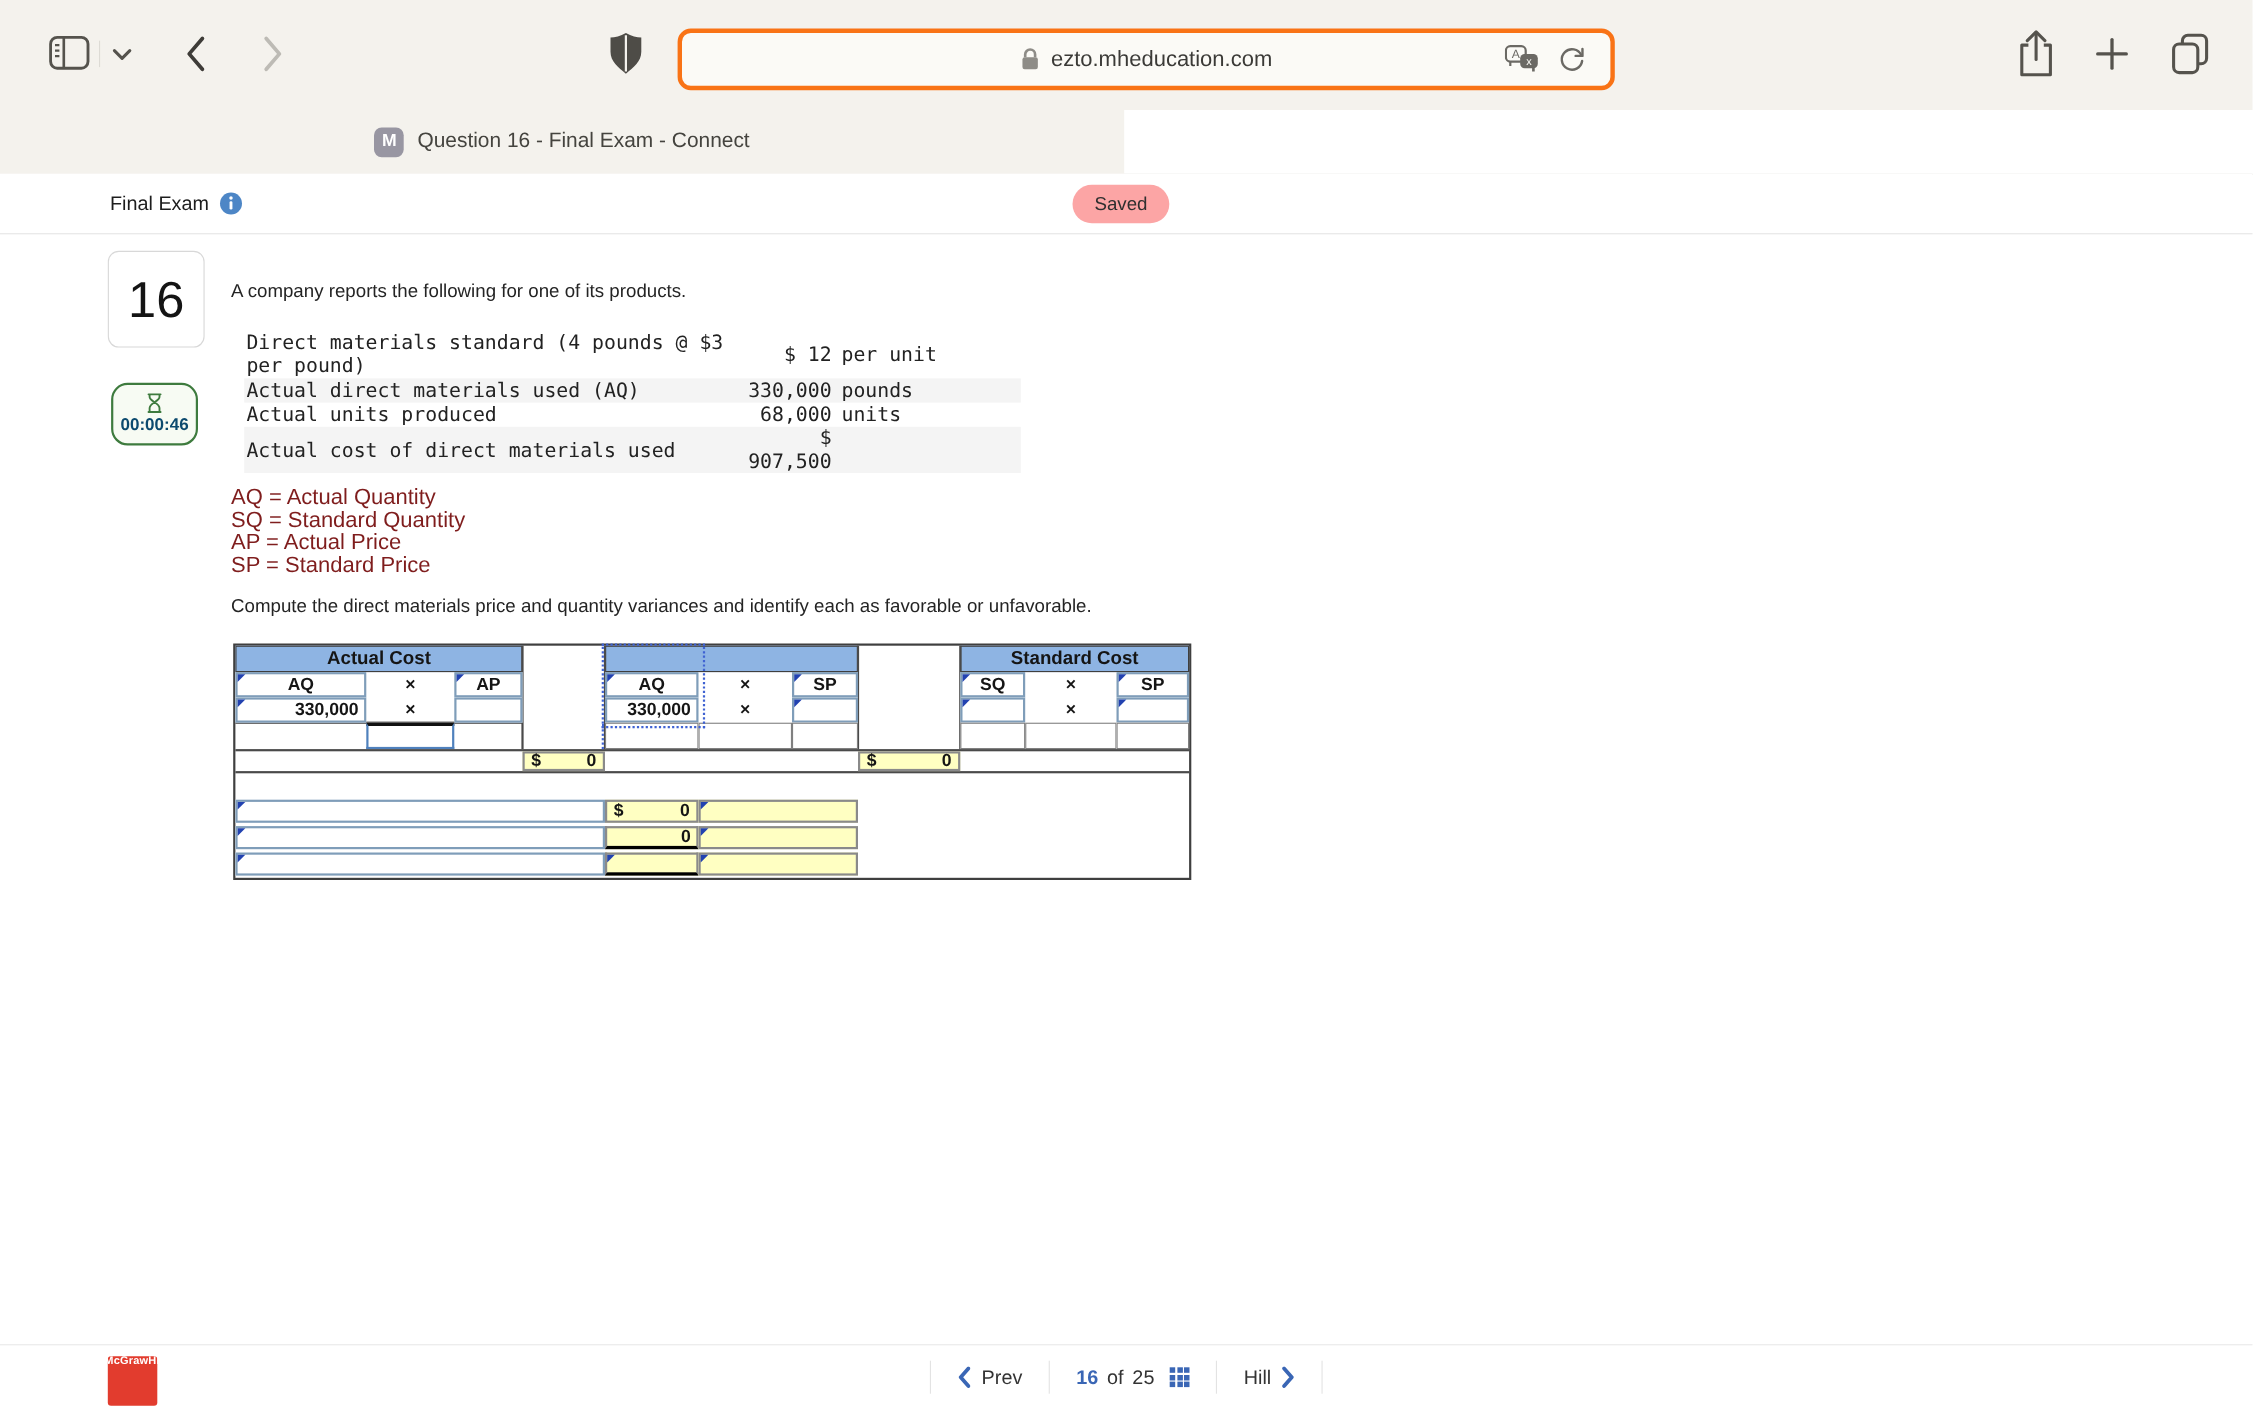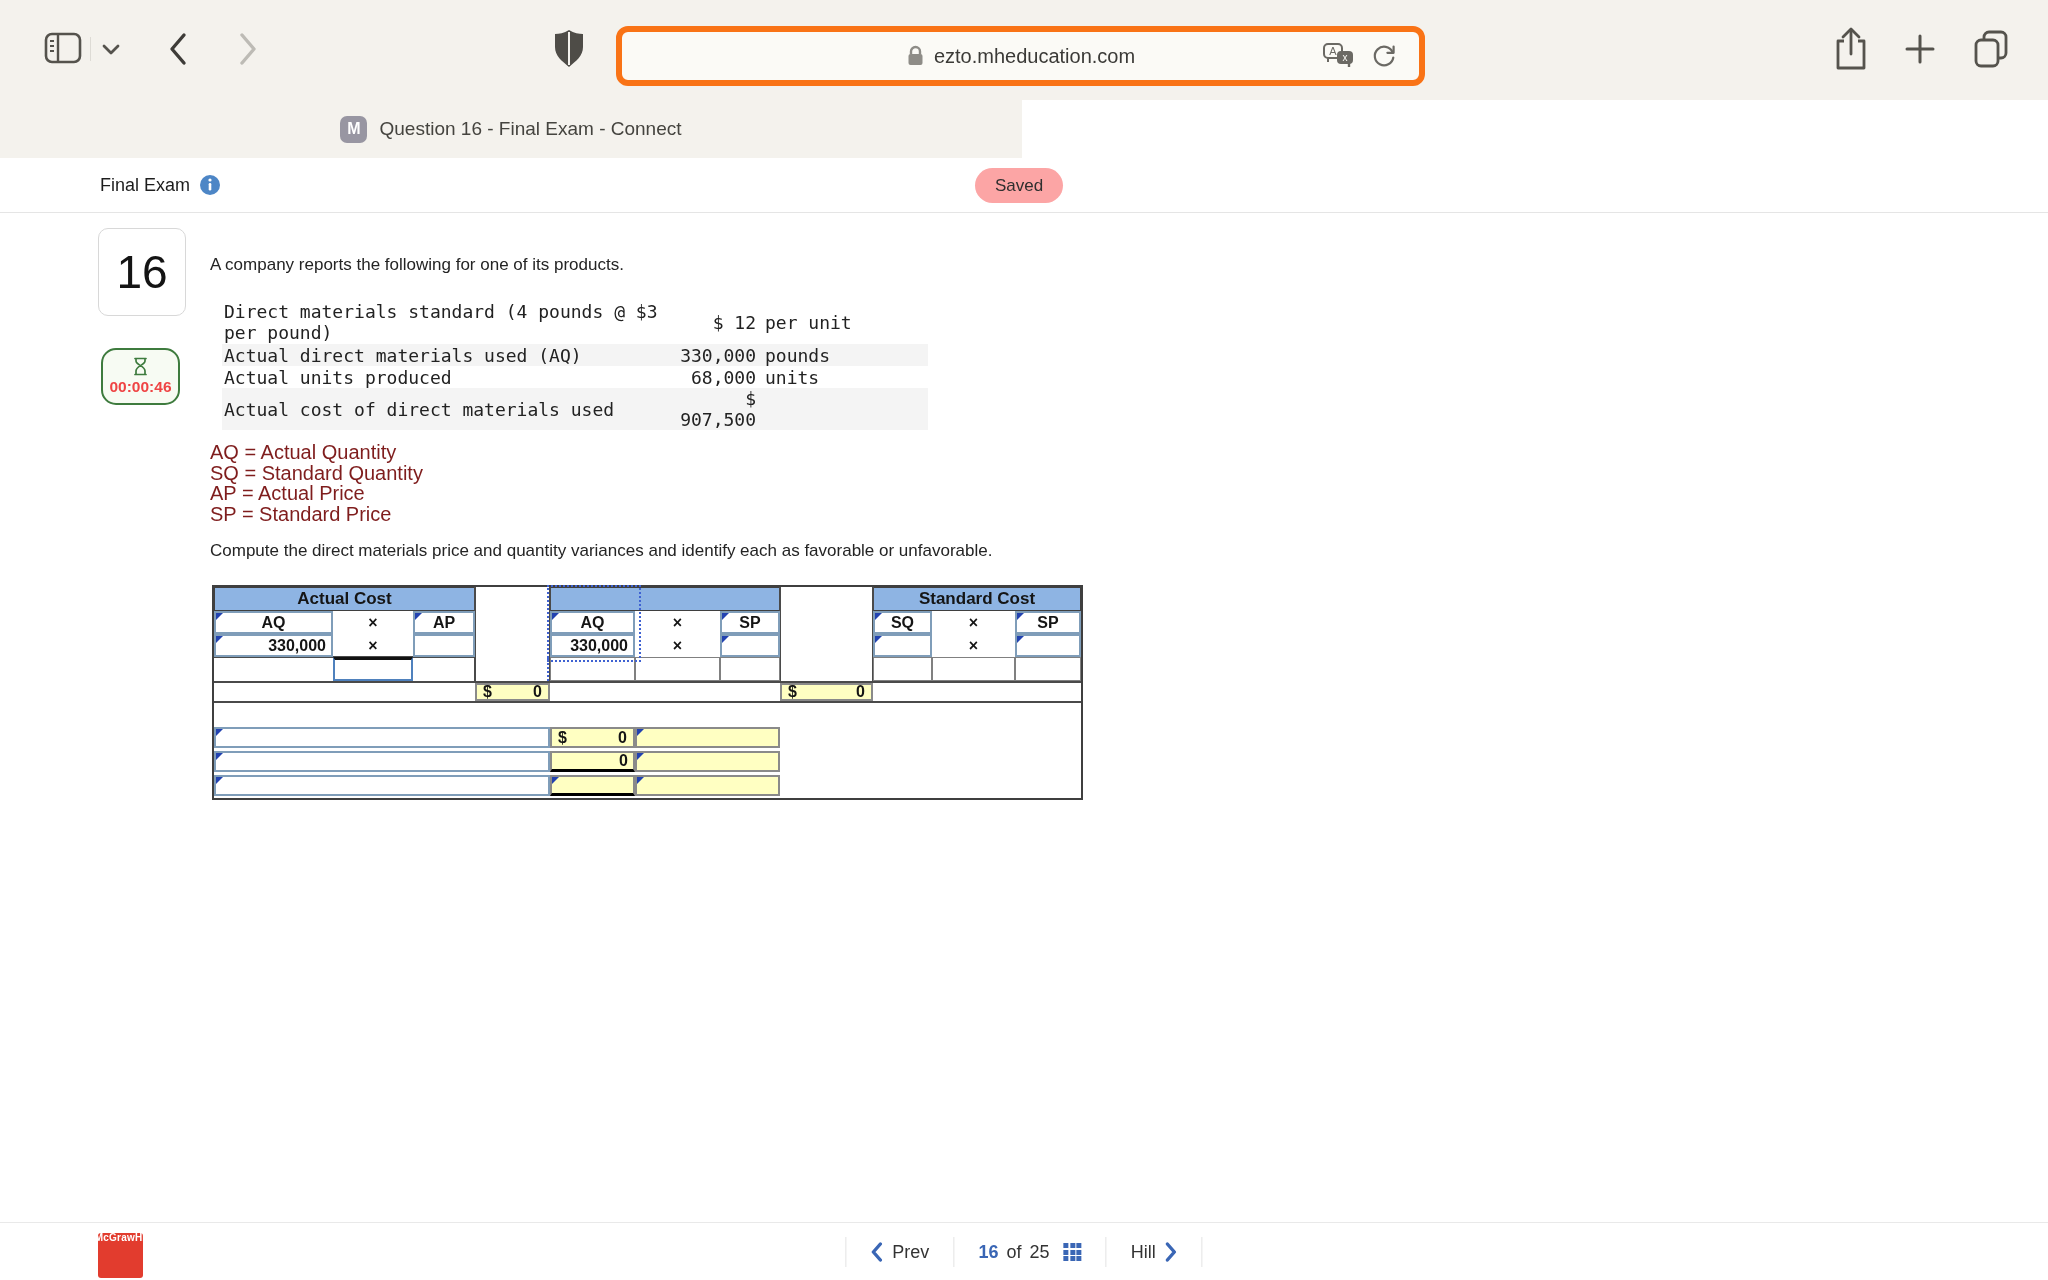--- a/index.html
+++ b/index.html
@@ -4,21 +4,21 @@
 <style>
   html,body{margin:0;padding:0;background:#fff;}
   .screen{position:relative;width:2048px;height:1280px;background:#fff;overflow:hidden;
           font-family:"Liberation Sans",sans-serif;color:#222;}
   .abs{position:absolute;}
   svg{display:block;}
   
   .toolbar{position:absolute;left:0;top:0;width:2048px;height:100px;background:#f4f2ed;}
   .tool-ic{position:absolute;color:#55534d;}
   .urlbar{position:absolute;left:616px;top:26px;width:797px;height:48px;background:#fbfaf6;
-          border:6px solid #f97316;border-radius:12px;}
+          border:4px solid #f97316;border-radius:12px;padding-left:47px;}
   .urlcenter{position:absolute;left:0;top:0;width:100%;height:100%;display:flex;align-items:center;
           justify-content:center;gap:9px;font-size:20px;color:#3b3a37;}
   
   .tabbar{position:absolute;left:0;top:100px;width:2048px;height:58px;border-bottom:1px solid #d7d5d0;}
   .tab{position:absolute;top:0;height:58px;display:flex;align-items:center;justify-content:center;gap:12px;
        font-size:19px;color:#45443f;}
   .tab-active{left:0;width:1022px;background:#f4f2ed;}
   .tab-inactive{left:1022px;width:1026px;background:#e9e7e2;border-left:1px solid #cfcdc8;color:#55544f;}
   .favM{width:27px;height:27px;border-radius:7px;background:#9896a2;color:#fff;font-weight:bold;
         font-size:16px;display:flex;align-items:center;justify-content:center;}
@@ -30,21 +30,21 @@
         display:flex;align-items:center;font-size:17px;color:#2f2f2f;}
   .hlinks{position:absolute;right:112px;top:0;height:54px;display:flex;align-items:center;gap:17px;
         font-size:17px;font-weight:bold;color:#222;}
   .hsep{width:1px;height:24px;background:#d2d2d2;}
   .submit{color:#1f4fa0;}
   
   .qnum{position:absolute;left:98px;top:228px;width:86px;height:86px;border:1.5px solid #d8d8d8;border-radius:10px;
         display:flex;align-items:center;justify-content:center;font-size:46px;color:#141414;background:#fff;}
   .timer{position:absolute;left:101px;top:348px;width:79px;height:57px;border:2.5px solid #3e7b3e;border-radius:15px;
         background:#f7fbf3;display:flex;flex-direction:column;align-items:center;justify-content:center;gap:2px;box-sizing:border-box;}
-  .timer .t{font-size:15.5px;font-weight:bold;color:#ef4444;}
+  .timer .t{font-size:15.5px;font-weight:bold;color:#0c4a6e;}
   .alert{position:absolute;left:799px;top:219px;width:452px;height:74px;background:#e5f3d5;border:2px solid #7bb751;
         box-sizing:border-box;font-size:16.5px;line-height:22.5px;color:#333;text-align:center;padding:10px 14px 0 14px;}
   .alert b{font-weight:bold;color:#222;}
   .closebox{display:inline-flex;vertical-align:-4px;border:2px dotted #5b79d6;padding:1px 2px;margin-left:3px;}
   .intro{position:absolute;left:210px;top:255px;font-size:17px;color:#242424;}
   
   .facts{position:absolute;left:222px;top:300px;width:706px;font-family:"DejaVu Sans Mono",monospace;
         font-size:18px;color:#222;}
   .frow{display:flex;align-items:center;}
   .frow.shade{background:#f4f4f4;}

